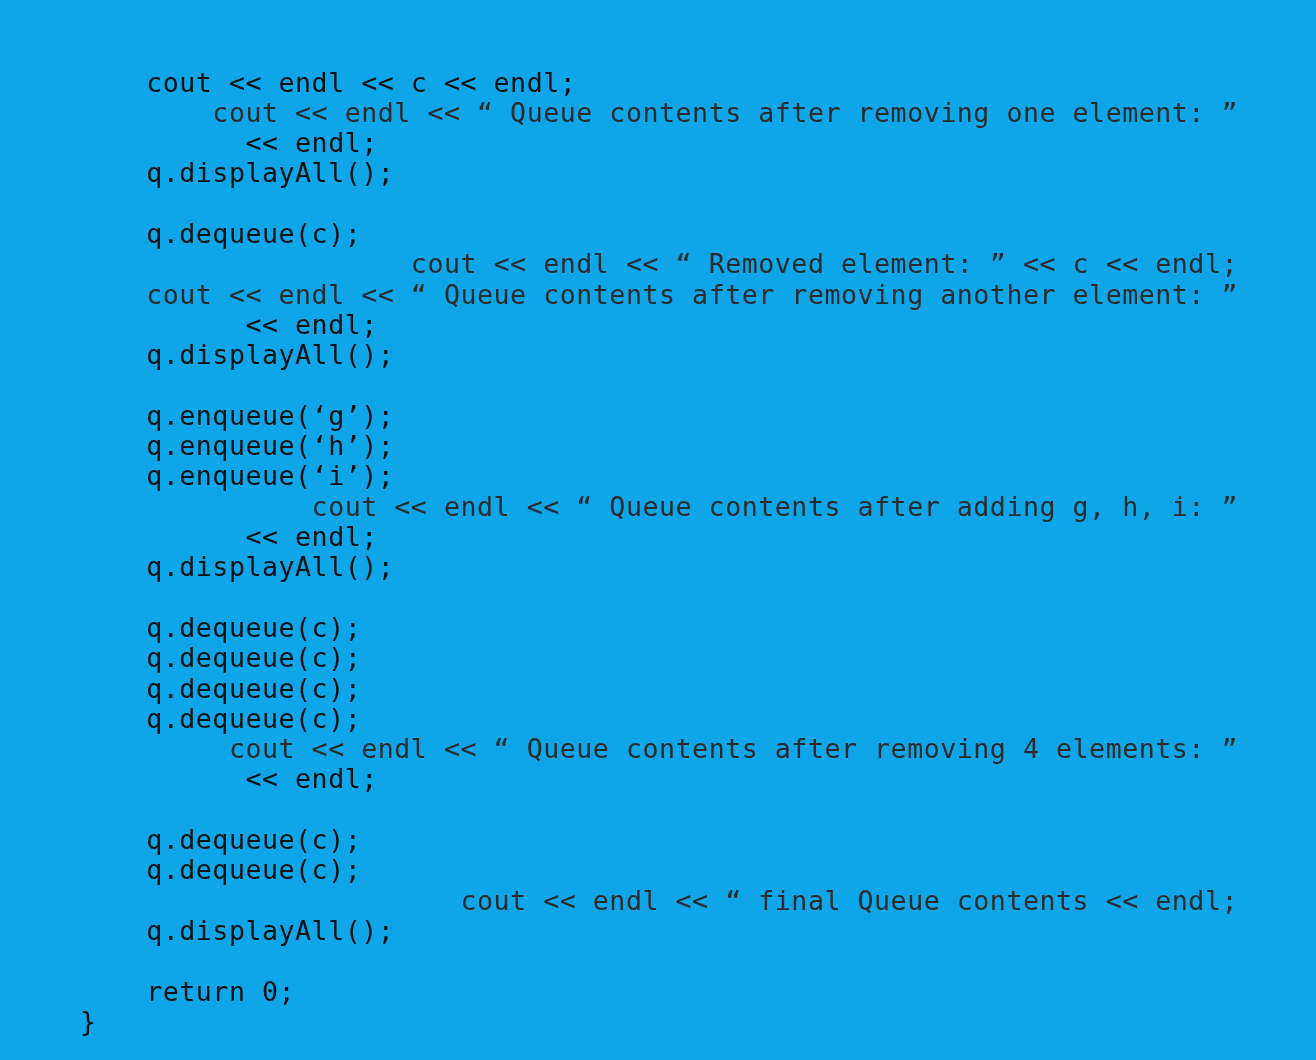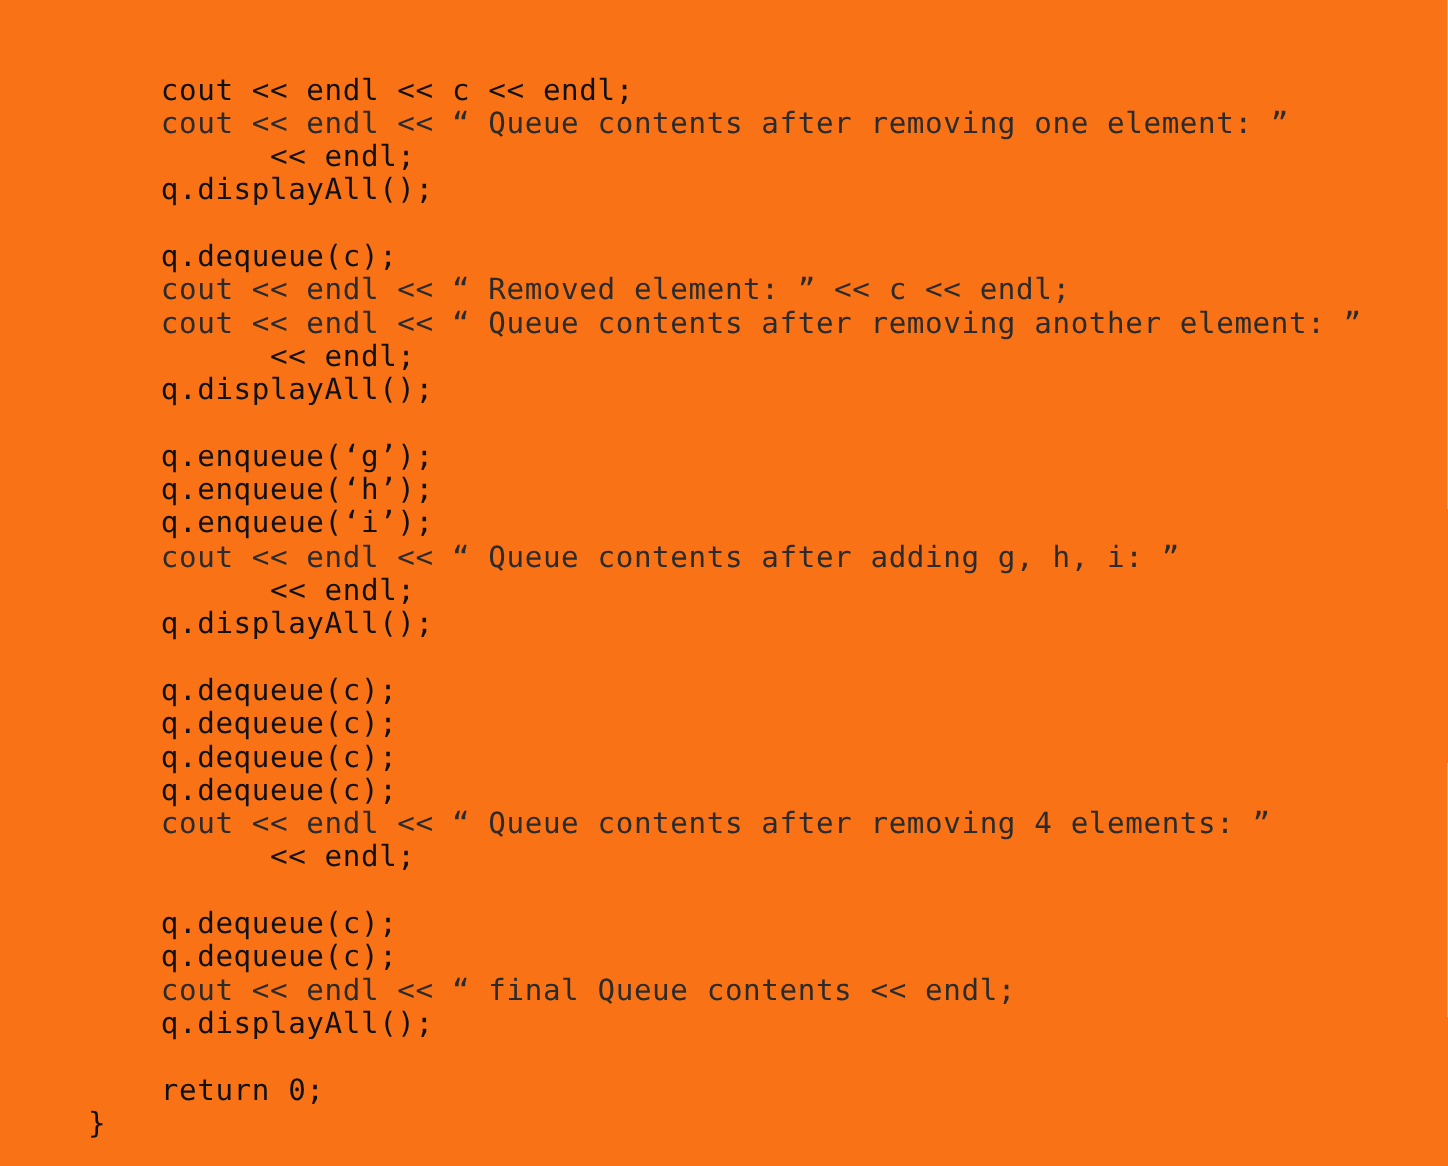--- a/index.html
+++ b/index.html
@@ -14,21 +14,21 @@
     overflow: hidden;
     font-family: "Liberation Mono", "DejaVu Sans Mono", monospace;
   }
 
   #code-listing {
     position: absolute;
     left: 0;
     top: 0;
     width: 1316px;
     height: 1060px;
-    background: #f97316;
+    background: #0ea5e9;
     padding: 0;
     box-sizing: border-box;
   }
 
   .code-block {
     position: absolute;
     left: 80px;
     top: 41px;
     font-family: "Liberation Mono", "DejaVu Sans Mono", monospace;
     font-size: 26.6px;
@@ -46,20 +46,21 @@
     min-height: 30.3px;
   }
 
   .code-line.blank {
     height: 30.3px;
   }
 
   
   .tone-light {
     color: #2b2b2b;
+    text-align: right;
   }
   .tone-dark {
     color: #111111;
   }
 </style>
 </head>
 <body>
 
 <div id="code-listing">
   <pre class="code-block"><code id="code-target"><span class="code-line tone-dark">    cout &lt;&lt; endl &lt;&lt; c &lt;&lt; endl;</span><span class="code-line tone-light">    cout &lt;&lt; endl &lt;&lt; “ Queue contents after removing one element: ”</span><span class="code-line tone-dark">          &lt;&lt; endl;</span><span class="code-line tone-dark">    q.displayAll();</span><span class="code-line blank tone-dark">&nbsp;</span><span class="code-line tone-dark">    q.dequeue(c);</span><span class="code-line tone-light">    cout &lt;&lt; endl &lt;&lt; “ Removed element: ” &lt;&lt; c &lt;&lt; endl;</span><span class="code-line tone-light">    cout &lt;&lt; endl &lt;&lt; “ Queue contents after removing another element: ”</span><span class="code-line tone-dark">          &lt;&lt; endl;</span><span class="code-line tone-dark">    q.displayAll();</span><span class="code-line blank tone-dark">&nbsp;</span><span class="code-line tone-dark">    q.enqueue(‘g’);</span><span class="code-line tone-dark">    q.enqueue(‘h’);</span><span class="code-line tone-dark">    q.enqueue(‘i’);</span><span class="code-line tone-light">    cout &lt;&lt; endl &lt;&lt; “ Queue contents after adding g, h, i: ”</span><span class="code-line tone-dark">          &lt;&lt; endl;</span><span class="code-line tone-dark">    q.displayAll();</span><span class="code-line blank tone-dark">&nbsp;</span><span class="code-line tone-dark">    q.dequeue(c);</span><span class="code-line tone-dark">    q.dequeue(c);</span><span class="code-line tone-dark">    q.dequeue(c);</span><span class="code-line tone-dark">    q.dequeue(c);</span><span class="code-line tone-light">    cout &lt;&lt; endl &lt;&lt; “ Queue contents after removing 4 elements: ”</span><span class="code-line tone-dark">          &lt;&lt; endl;</span><span class="code-line blank tone-dark">&nbsp;</span><span class="code-line tone-dark">    q.dequeue(c);</span><span class="code-line tone-dark">    q.dequeue(c);</span><span class="code-line tone-light">    cout &lt;&lt; endl &lt;&lt; “ final Queue contents &lt;&lt; endl;</span><span class="code-line tone-dark">    q.displayAll();</span><span class="code-line blank tone-dark">&nbsp;</span><span class="code-line tone-dark">    return 0;</span><span class="code-line tone-dark">}</span></code></pre>

